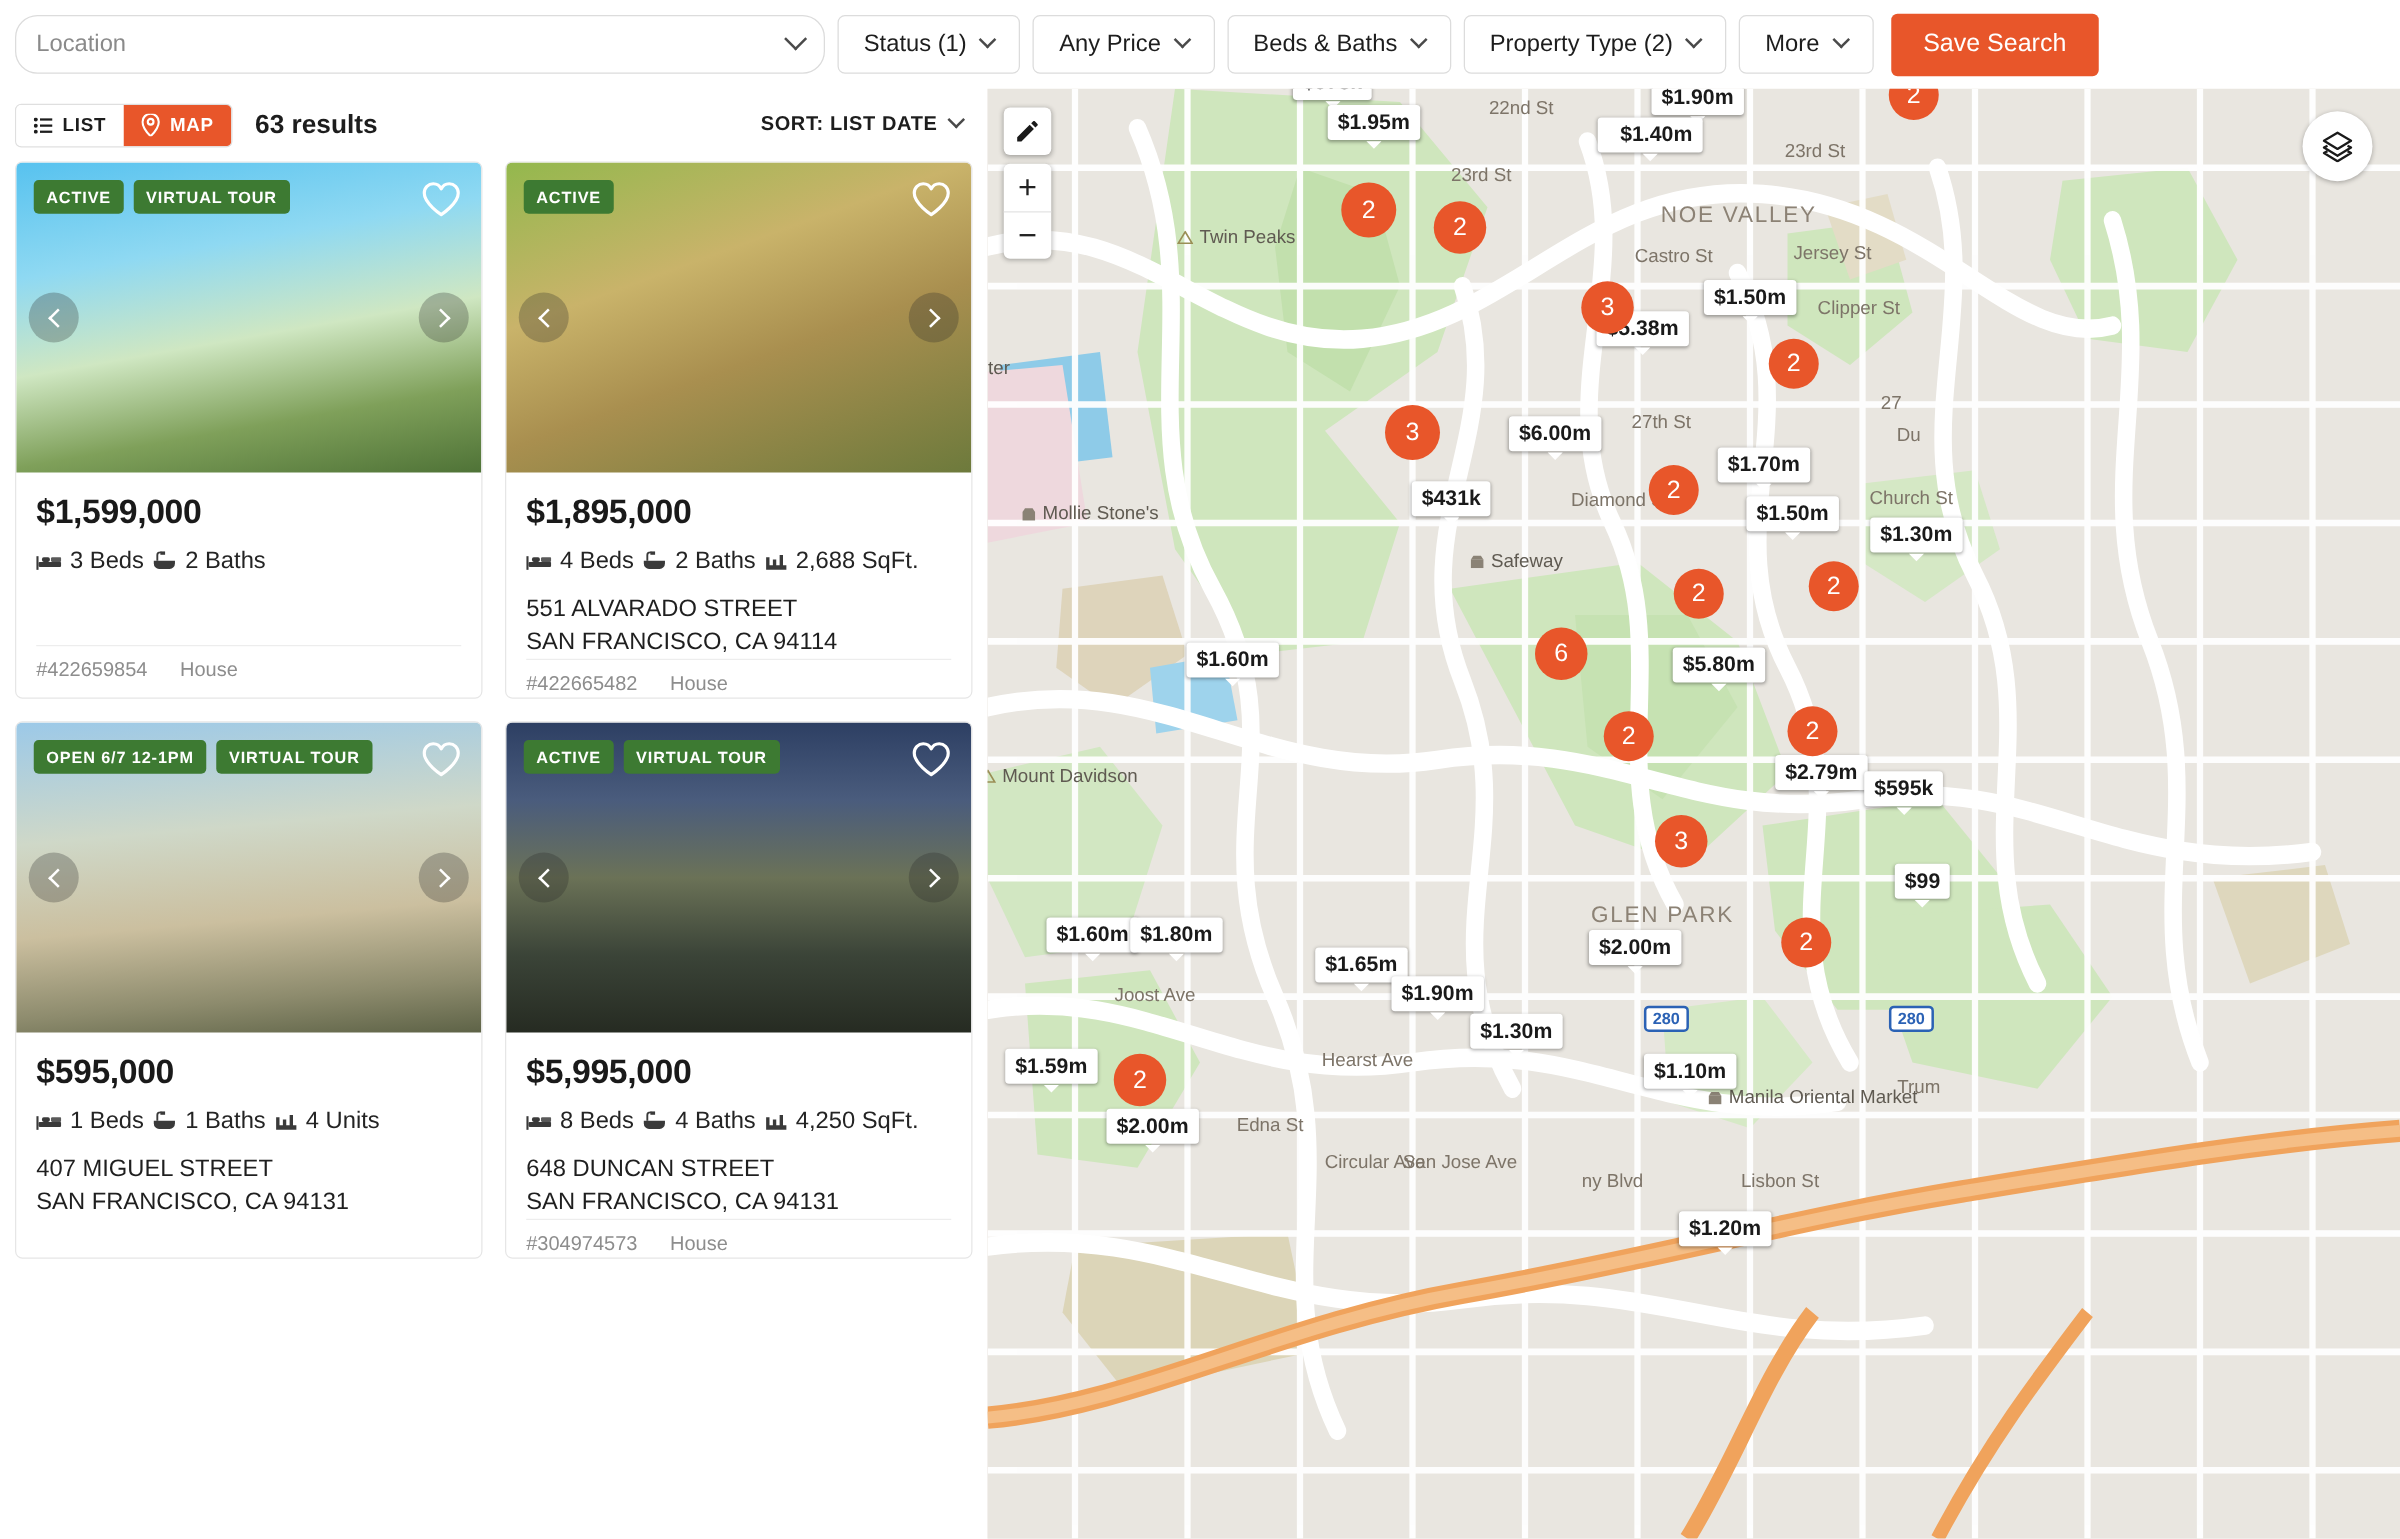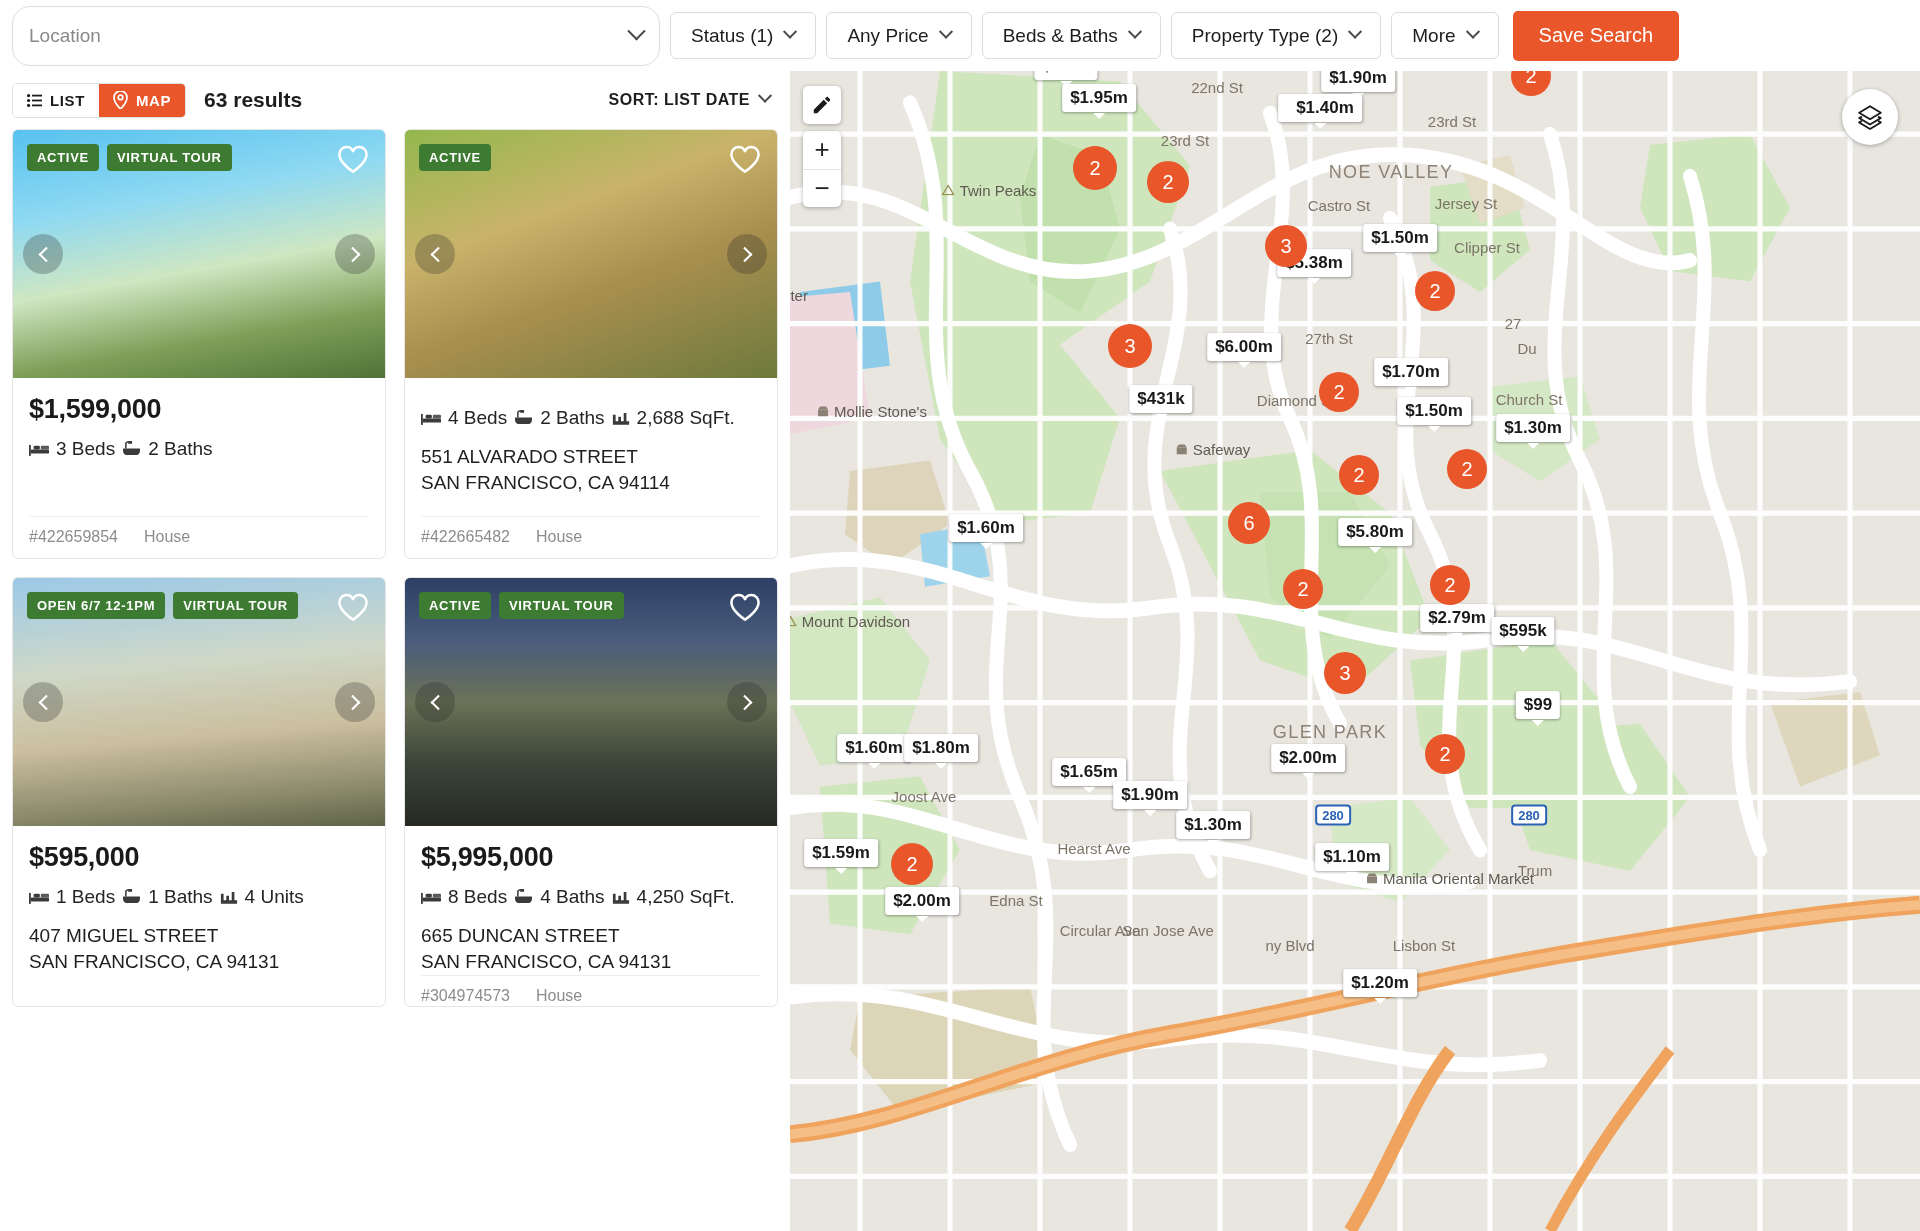--- a/index.html
+++ b/index.html
@@ -10,21 +10,21 @@
   }
   #app { width: 1920px; height: 1231px; position: relative; display: flex; flex-direction: column; }
 
   
   .filterbar {
     height: 71px; flex: 0 0 71px;
     display: flex; align-items: center; gap: 10px;
     padding: 0 12px; background: #fff;
   }
   .location-box {
-    flex: 0 0 648px; height: 60px;
+    flex: 0 0 648px; height: 47px;
     border: 1px solid #dcdcdc; border-radius: 18px;
     display: flex; align-items: center; padding: 0 16px;
     background: #fff;
   }
   .location-input {
     flex: 1; border: 0; outline: none; font-size: 19px;
     color: #6f6f6f; font-family: "Liberation Sans", sans-serif;
     background: transparent;
   }
   .location-input::placeholder { color: #8a8a8a; }
@@ -284,20 +284,21 @@
   <path d="M12 20.5 C12 20.5 1.8 13.9 1.8 7.6 C1.8 4.3 4.3 2 7.2 2 C9.4 2 11.2 3.3 12 5.1 C12.8 3.3 14.6 2 16.8 2 C19.7 2 22.2 4.3 22.2 7.6 C22.2 13.9 12 20.5 12 20.5Z" fill="none" stroke="#ffffff" stroke-width="1.9" stroke-linejoin="round"></path>
                 </svg></div>
       <div class="arrow left">
                 <i></i>
               </div>
       <div class="arrow right">
                 <i></i>
               </div>
     </div>
     <div class="card-info">
+      <div class="price">$1,895,000</div>
       <div class="specs">
                 <span class="spec">
                   <svg width="20" height="15" viewBox="0 0 22 16">
   <rect x="0" y="3" width="2" height="12" fill="#3a3a3a"></rect>
   <rect x="2" y="8" width="20" height="4.5" rx="1" fill="#3a3a3a"></rect>
   <rect x="5" y="4" width="7" height="4" rx="1.6" fill="#3a3a3a"></rect>
   <rect x="13" y="4" width="9" height="4" rx="1" fill="#5a5a5a"></rect>
                   </svg>
                   <span>4 Beds</span>
                 </span>
@@ -412,21 +413,21 @@
                   <span>4 Baths</span>
                 </span>
                 <span class="spec">
                   <svg width="18" height="16" viewBox="0 0 20 17">
   <path d="M1 16 V5 L4 5 V12 L7 12 V7 L10 7 V12 L13 12 V3 L16 3 V12 L19 12 V16 Z" fill="#3a3a3a"></path>
                   </svg>
                   <span>4,250 SqFt.</span>
                 </span>
               </div>
       <div class="addr">
-        <div>665 DUNCAN STREET</div>
+        <div>648 DUNCAN STREET</div>
         <div>SAN FRANCISCO, CA 94131</div>
       </div>
       <div class="meta">
         <span>#304974573</span>
         <span>House</span>
       </div>
     </div>
           </div>
         </div>
     </div>

